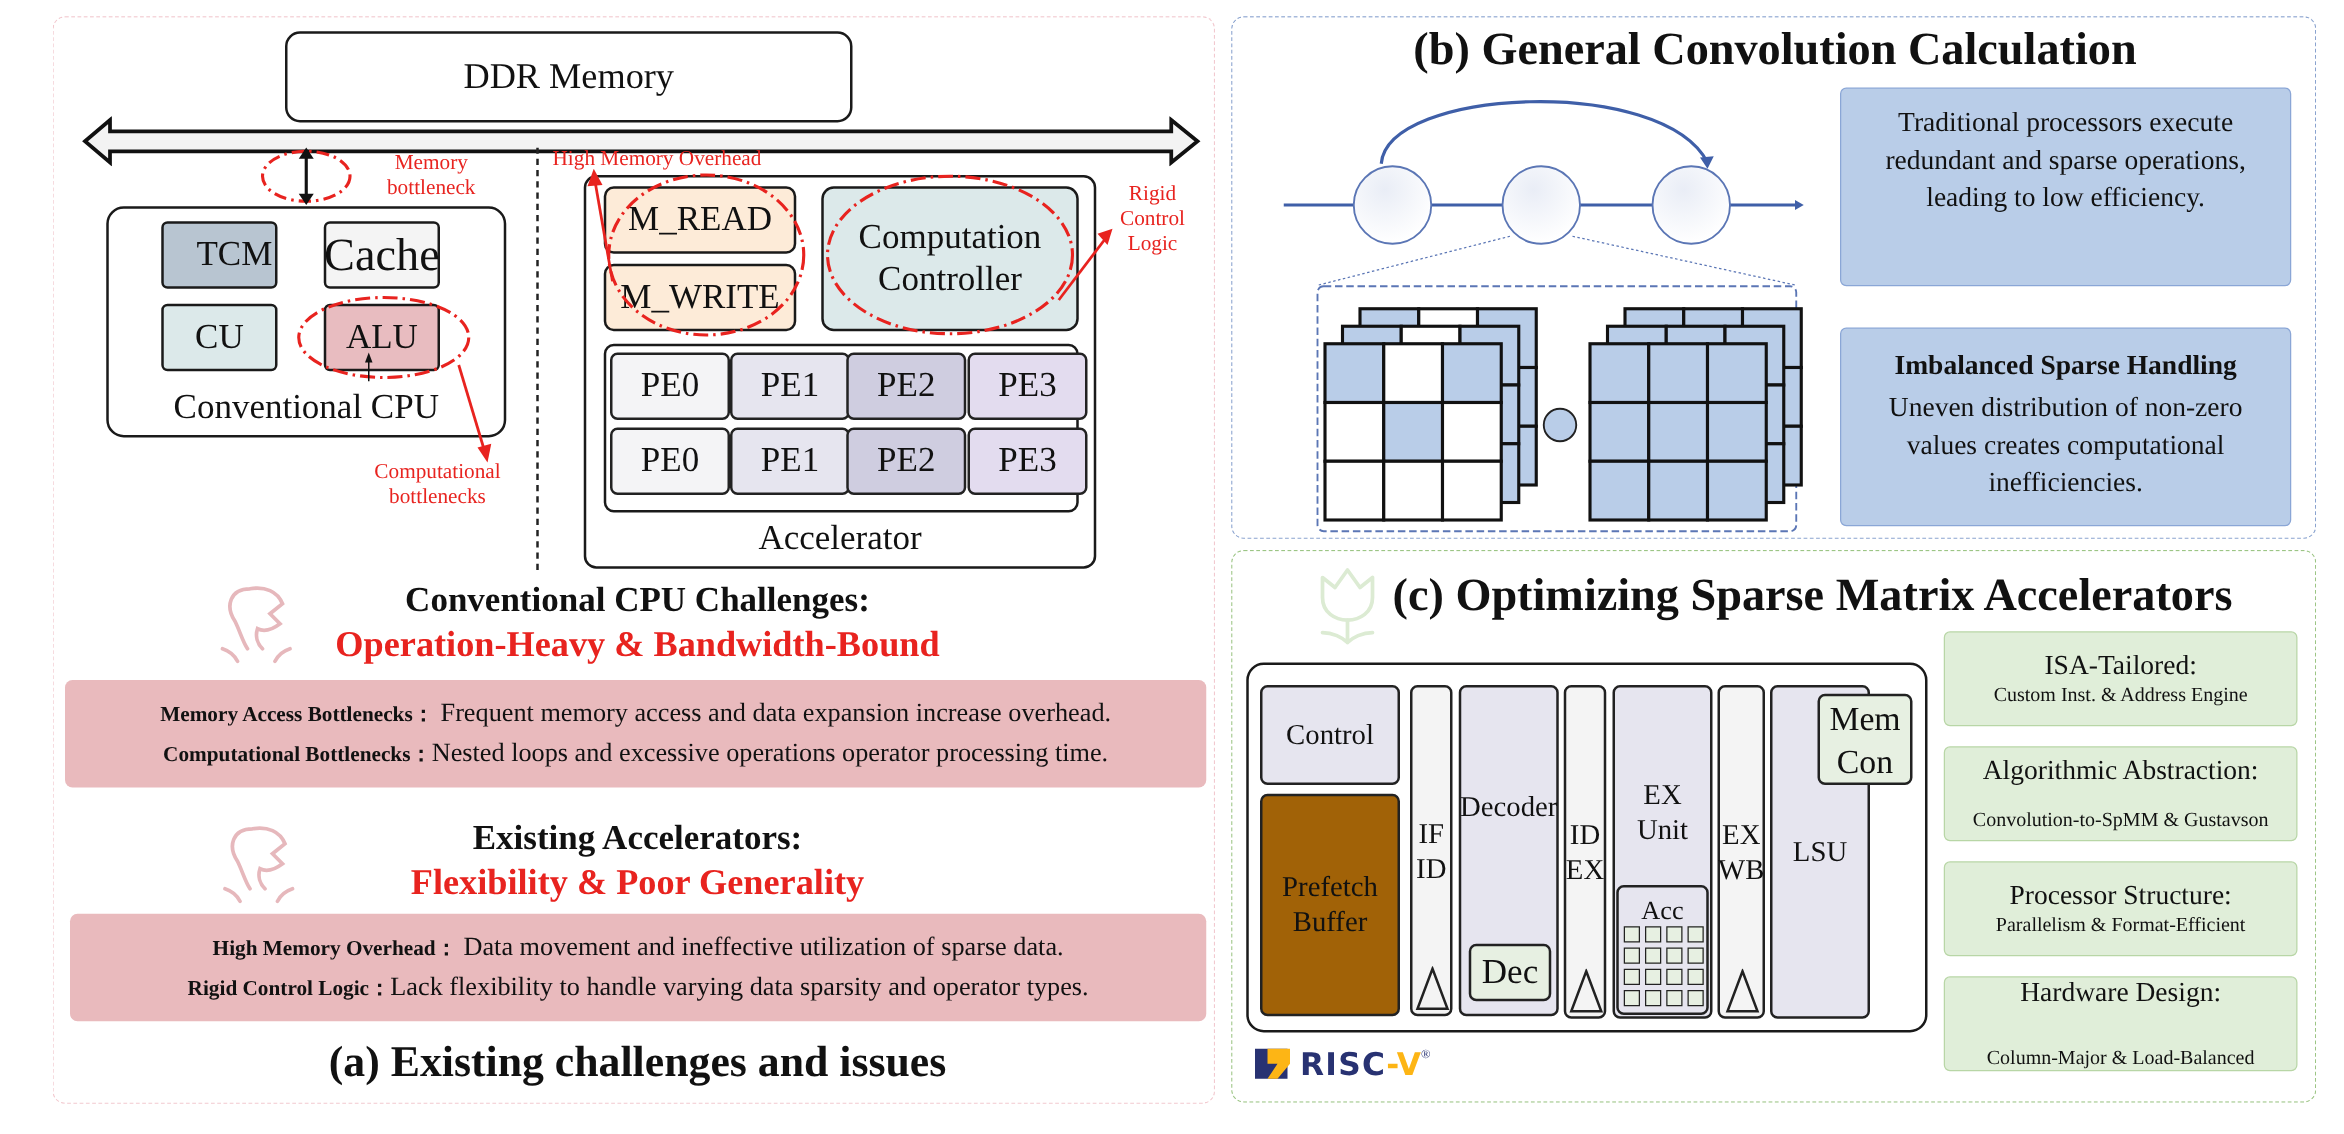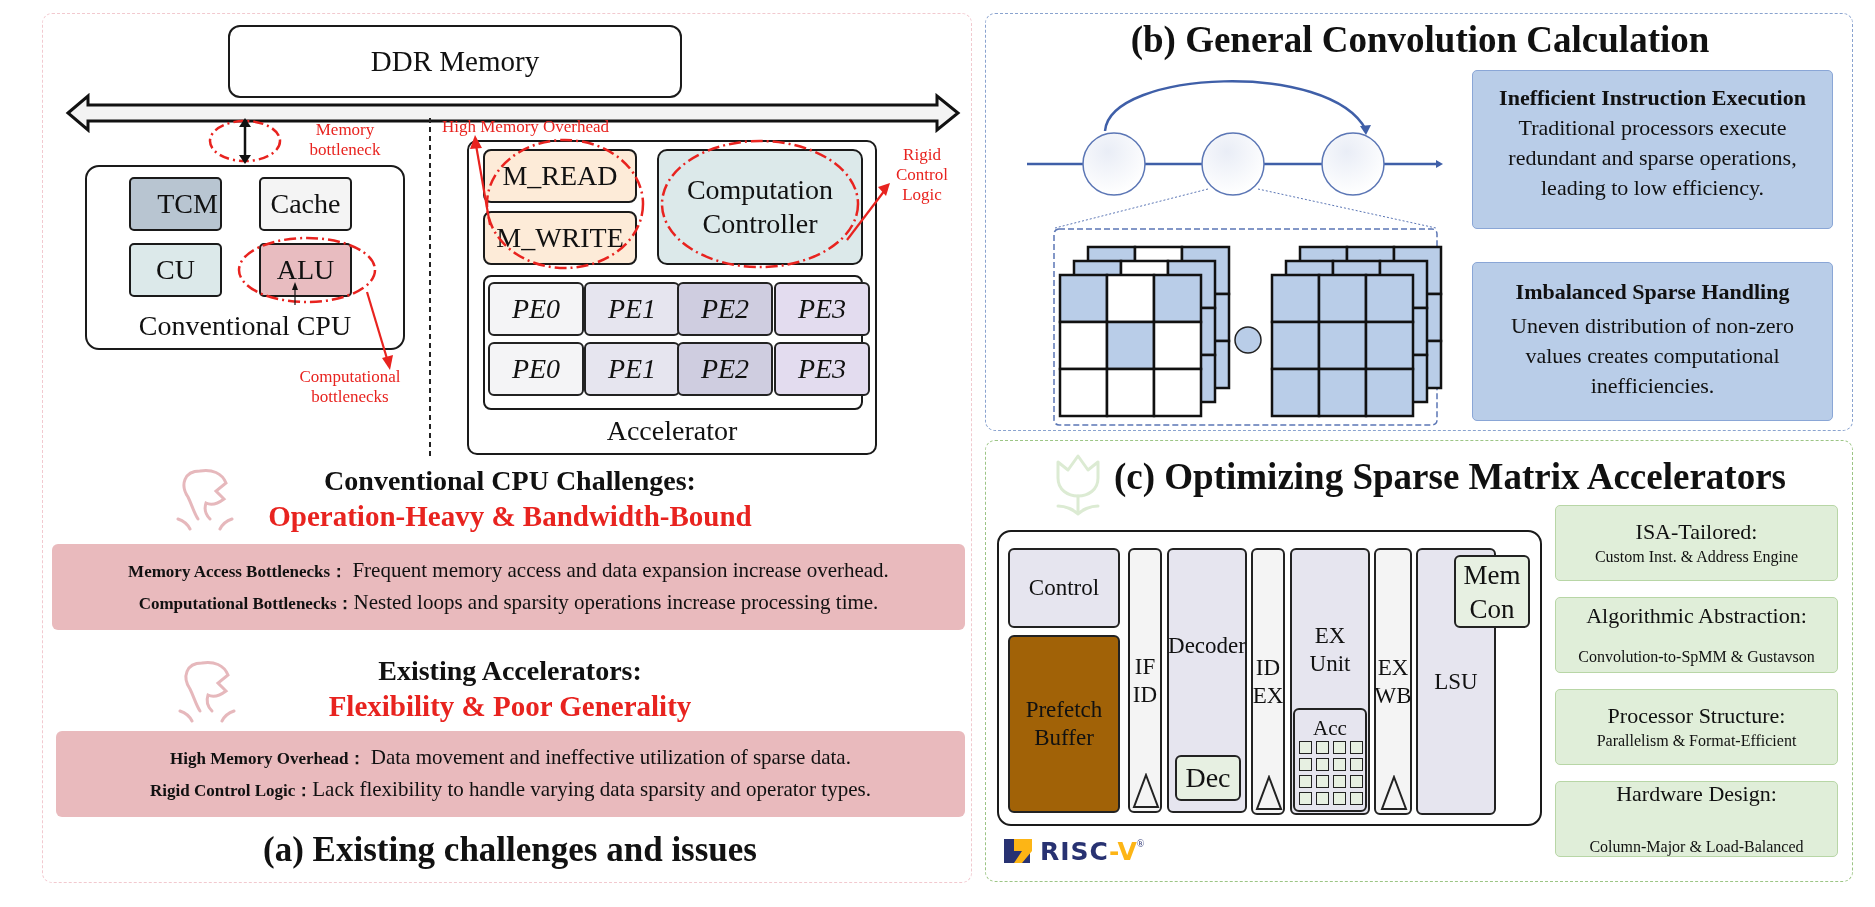--- a/index.html
+++ b/index.html
@@ -14,21 +14,21 @@
          display:flex; align-items:center; justify-content:center; text-align:center; }
   .red { color:#e8231f; }
   .ann { position:absolute; color:#e8231f; font-size:17px; line-height:20px; text-align:center; }
   .title { position:absolute; font-weight:bold; text-align:center; white-space:nowrap; }
   .pinkbox { position:absolute; background:#e9babd; border-radius:6px; text-align:center; font-size:21px; line-height:30px; display:flex; flex-direction:column; justify-content:center; }
   .pinkbox b { font-size:17px; }
   .bluebox { position:absolute; background:#b9cde8; border:1.5px solid #8aa6d6; border-radius:5px; text-align:center; box-sizing:border-box; }
   .greenbox { position:absolute; background:#e0eed9; border:1.5px solid #b8d6a6; border-radius:5px; text-align:center; box-sizing:border-box;
               display:flex; flex-direction:column; justify-content:center; }
   .pe { position:absolute; box-sizing:border-box; border:2.5px solid #222; border-radius:6px; width:96px; height:54px;
-        display:flex; align-items:center; justify-content:center; font-size:28px;font-style:italic; }
+        display:flex; align-items:center; justify-content:center; font-size:28px; }
   .stage { position:absolute; box-sizing:border-box; border:2.5px solid #222; border-radius:6px;
            display:flex; align-items:center; justify-content:center; text-align:center; font-size:23px; line-height:28px; }
 </style>
 </head>
 <body>
 
 <div class="panel panel-a"></div>
 
 <div class="box" style="left:228px; top:25px; width:454px; height:73px; font-size:29px; border-radius:12px;">
   <span>DDR Memory</span>
@@ -52,21 +52,21 @@
   <div>Memory</div>
   <div>bottleneck</div>
 </div>
 
 <div class="box" style="left:85px; top:165px; width:320px; height:185px; border-radius:14px; align-items:flex-end; padding-bottom:6px; font-size:28px;">
   <span>Conventional CPU</span>
 </div>
 <div class="box" style="left:129px; top:177px; width:93px; height:54px; background:#b8c5d1; font-size:28px; border-radius:5px;padding-left:24px;">
   <span>TCM</span>
 </div>
-<div class="box" style="left:259px; top:177px; width:93px; height:54px; background:#f4f4f4; font-size:28px; border-radius:5px;">
+<div class="box" style="left:259px; top:177px; width:93px; height:54px; background:#f4f4f4; font-size:37px; border-radius:5px;">
   <span>Cache</span>
 </div>
 <div class="box" style="left:129px; top:243px; width:93px; height:54px; background:#dce9ea; font-size:28px; border-radius:5px;">
   <span>CU</span>
 </div>
 <div class="box" style="left:259px; top:243px; width:93px; height:54px; background:#e8bcc0; font-size:28px; border-radius:5px;">
   <span>ALU</span>
 </div>
 <svg class="abs" style="left:230px; top:230px;" width="180" height="170">
   <ellipse cx="77" cy="40" rx="68" ry="32" fill="none" stroke="#e8231f" stroke-width="2.5" stroke-dasharray="12,4,2,4"></ellipse>
@@ -120,21 +120,21 @@
   </div>
 
 <svg class="abs" style="left:170px; top:463px;" width="70" height="68">
   <path d="M30 8 C 14 8, 10 22, 18 34 C 22 42, 24 50, 28 56 M30 8 C 42 6, 52 10, 56 20 L 46 28 L 54 36 C 46 42, 40 42, 36 40 C 34 46, 36 52, 40 56" fill="none" stroke="#e6b8bc" stroke-width="3" stroke-linecap="round"></path>
   <path d="M8 56 C 14 58, 18 62, 20 66 M62 56 C 56 58, 52 62, 50 66" fill="none" stroke="#e6b8bc" stroke-width="3" stroke-linecap="round"></path>
 </svg>
 <div class="title" style="left:260px; top:465px; width:500px; font-size:28px;">Conventional CPU Challenges:</div>
 <div class="title red" style="left:210px; top:500px; width:600px; font-size:29px;">Operation-Heavy &amp; Bandwidth-Bound</div>
 <div class="pinkbox" style="left:52px; top:544px; width:913px; height:86px;">
   <div><b>Memory Access Bottlenecks：</b> <span>Frequent memory access and data expansion increase overhead.</span></div>
-  <div><b>Computational Bottlenecks：</b><span>Nested loops and sparsity operations increase processing time.</span></div>
+  <div><b>Computational Bottlenecks：</b><span>Nested loops and excessive operations operator processing time.</span></div>
 </div>
 
 <svg class="abs" style="left:172px; top:655px;" width="70" height="68">
   <path d="M30 8 C 14 8, 10 22, 18 34 C 22 42, 24 50, 28 56 M30 8 C 42 6, 52 10, 56 20 L 46 28 L 54 36 C 46 42, 40 42, 36 40 C 34 46, 36 52, 40 56" fill="none" stroke="#e6b8bc" stroke-width="3" stroke-linecap="round"></path>
   <path d="M8 56 C 14 58, 18 62, 20 66 M62 56 C 56 58, 52 62, 50 66" fill="none" stroke="#e6b8bc" stroke-width="3" stroke-linecap="round"></path>
 </svg>
 <div class="title" style="left:260px; top:655px; width:500px; font-size:28px;">Existing Accelerators:</div>
 <div class="title red" style="left:260px; top:690px; width:500px; font-size:29px;">Flexibility &amp; Poor Generality</div>
 <div class="pinkbox" style="left:56px; top:731px; width:909px; height:86px;">
   <div><b>High Memory Overhead：</b> <span>Data movement and ineffective utilization of sparse data.</span></div>
@@ -218,21 +218,20 @@
       <rect x="272" y="262" width="47" height="47" fill="#b9cde8" stroke="#111" stroke-width="2.5"></rect>
       <rect x="319" y="262" width="47" height="47" fill="#b9cde8" stroke="#111" stroke-width="2.5"></rect>
       <rect x="366" y="262" width="47" height="47" fill="#b9cde8" stroke="#111" stroke-width="2.5"></rect>
       <rect x="272" y="309" width="47" height="47" fill="#b9cde8" stroke="#111" stroke-width="2.5"></rect>
       <rect x="319" y="309" width="47" height="47" fill="#b9cde8" stroke="#111" stroke-width="2.5"></rect>
       <rect x="366" y="309" width="47" height="47" fill="#b9cde8" stroke="#111" stroke-width="2.5"></rect>
     </g>
 </svg>
 
 <div class="bluebox" style="left:1472px; top:70px; width:361px; height:159px; padding-top:12px;">
-  <div style="font-weight:bold; font-size:22px; line-height:30px;">Inefficient Instruction Execution</div>
   <div style="font-size:22px; line-height:30px;">Traditional processors execute</div>
   <div style="font-size:22px; line-height:30px;">redundant and sparse operations,</div>
   <div style="font-size:22px; line-height:30px;">leading to low efficiency.</div>
 </div>
 <div class="bluebox" style="left:1472px; top:262px; width:361px; height:159px; padding-top:14px;">
   <div style="font-weight:bold; font-size:22px; line-height:30px; margin-bottom:4px;">Imbalanced Sparse Handling</div>
   <div style="font-size:22px; line-height:30px;">Uneven distribution of non-zero</div>
   <div style="font-size:22px; line-height:30px;">values creates computational</div>
   <div style="font-size:22px; line-height:30px;">inefficiencies.</div>
 </div>

